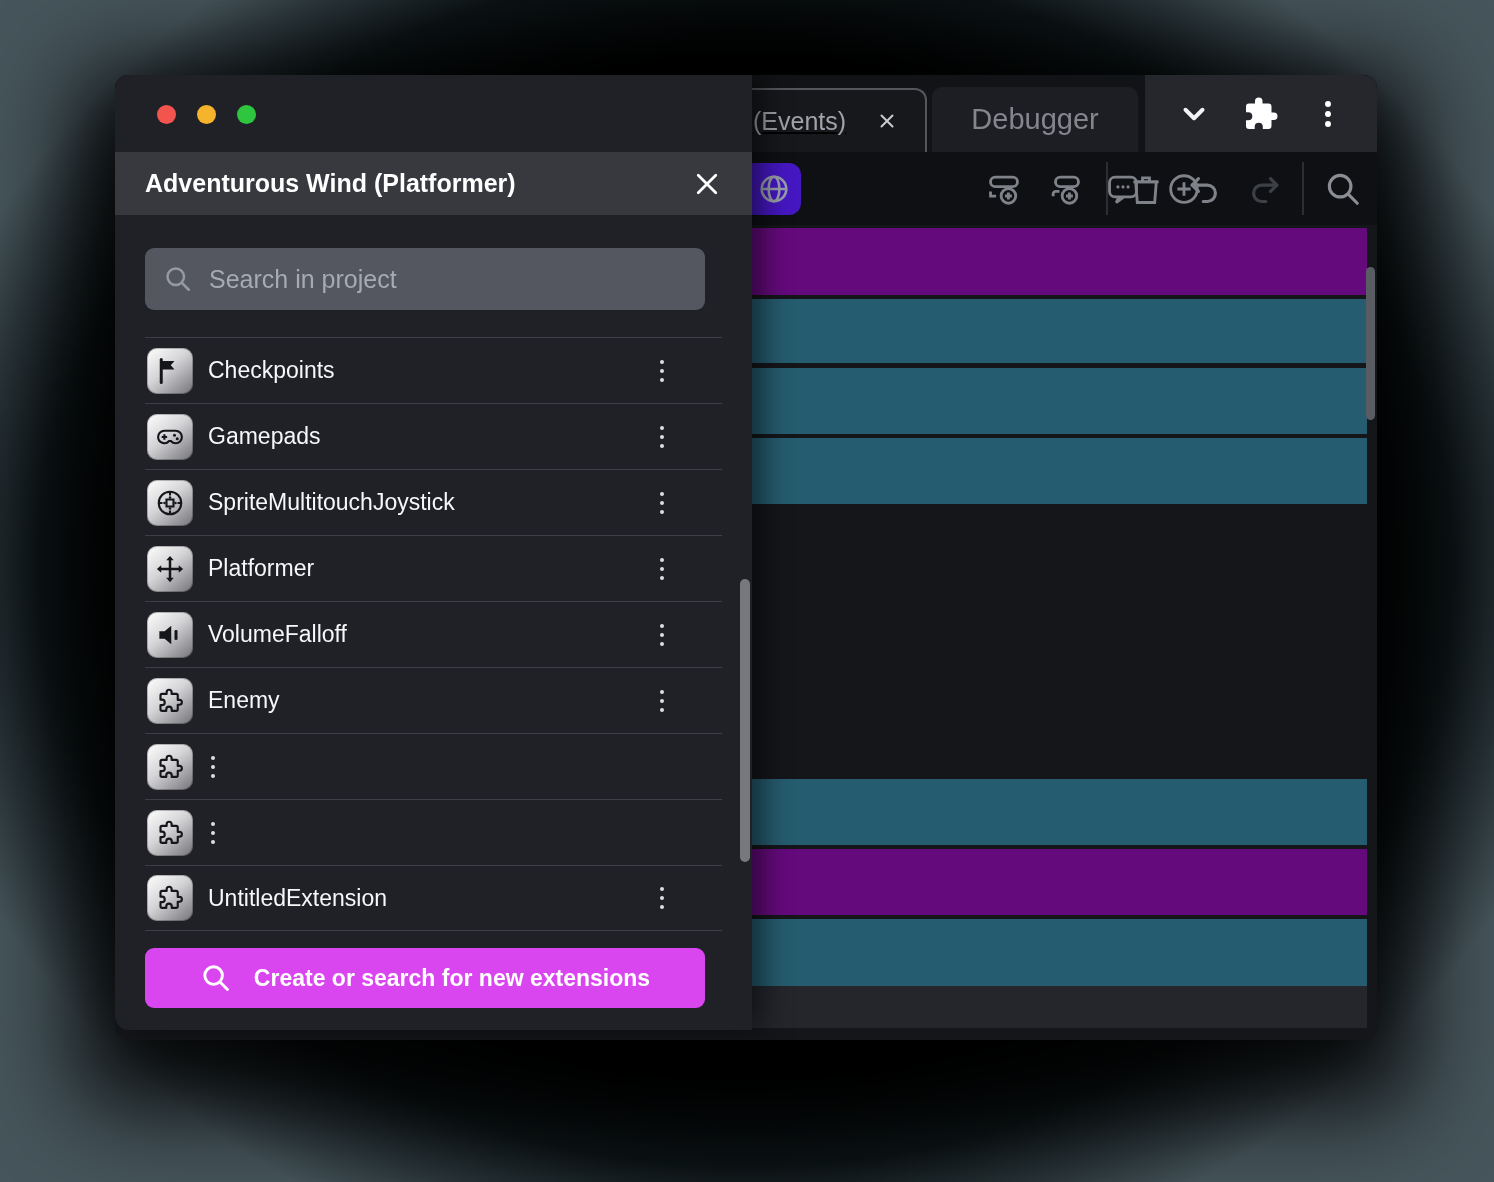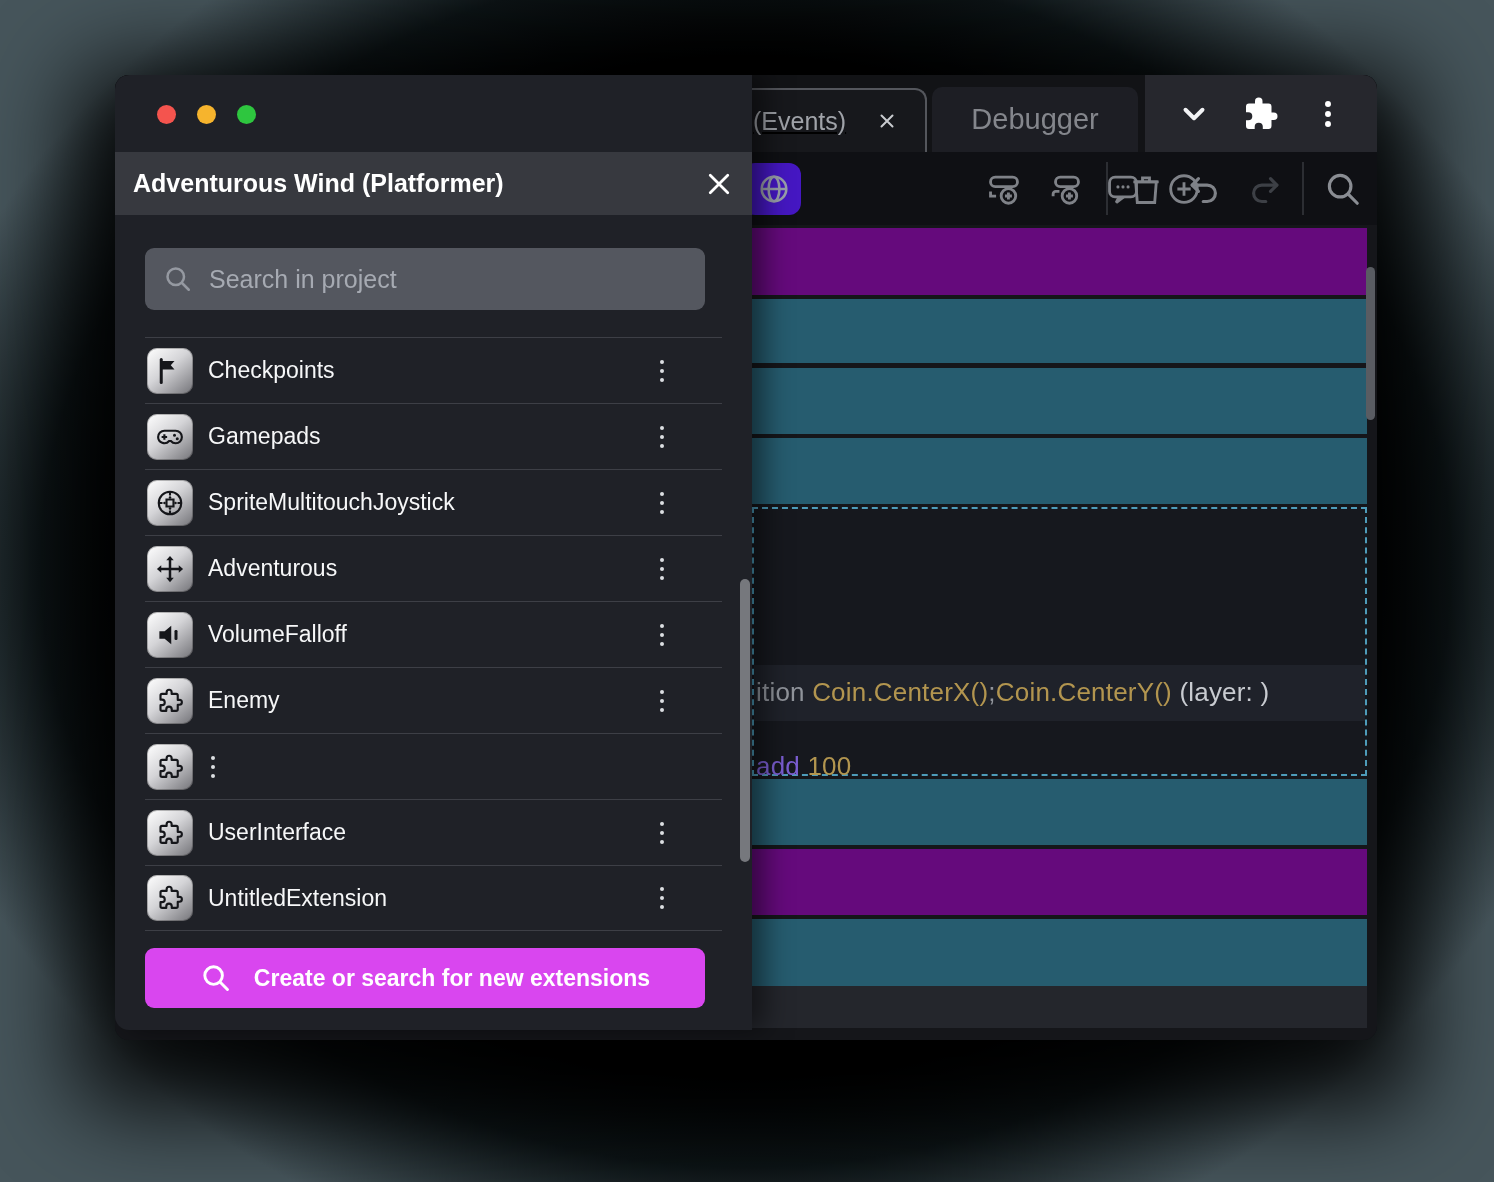--- a/index.html
+++ b/index.html
@@ -68,21 +68,21 @@
     background:#1f2127; border-radius:14px 0 0 14px;
     box-shadow:12px 0 28px rgba(0,0,0,0.5);
   }
   .titlebar { position:absolute; left:0; top:0; width:100%; height:77px; }
   .tl { position:absolute; top:30px; width:19px; height:19px; border-radius:50%; }
   .tl.red { left:42px; background:#f4544e; }
   .tl.yellow { left:82px; background:#f6b42d; }
   .tl.green { left:122px; background:#2ec63f; }
   .drawer-header {
     position:absolute; left:0; top:77px; width:100%; height:63px; background:#37393f;
-    display:flex; align-items:center; justify-content:space-between; padding:0 18px;
+    display:flex; align-items:center; justify-content:space-between; padding:0 30px;
   }
   .drawer-title { color:#ffffff; font-size:25px; font-weight:bold; }
   .drawer-close { display:flex; align-items:center; cursor:pointer; }
   .searchbox {
     position:absolute; left:30px; top:173px; width:560px; height:62px;
     background:#54575f; border-radius:9px; display:flex; align-items:center; padding:0 18px;
   }
   .searchbox input {
     flex:1; background:transparent; border:none; outline:none;
     font-family:inherit; font-size:25px; color:#e8eaee; margin-left:16px;
@@ -245,26 +245,20 @@
           </svg>
       </span>
     </div>
 
     <div class="sheet">
       <div class="erow" style="top: 3px; height: 67px; background: rgb(101, 10, 124);"></div>
       <div class="erow" style="top: 74px; height: 64px; background: rgb(38, 92, 111);"></div>
       <div class="erow" style="top: 143px; height: 66px; background: rgb(38, 92, 111);"></div>
       <div class="erow" style="top: 213px; height: 66px; background: rgb(38, 92, 111);"></div>
 
-      <div class="sel-event">
-        <div class="sel-band"></div>
-        <div class="codeline" id="line1"><span style="color: rgb(144, 148, 155);">ition </span><span style="color: rgb(178, 149, 79);">Coin.CenterX()</span><span style="color: rgb(144, 148, 155);">;</span><span style="color: rgb(178, 149, 79);">Coin.CenterY()</span><span style="color: rgb(200, 203, 208);"> (layer: )</span></div>
-        <div class="codeline" id="line2"><span style="color: rgb(123, 94, 210);">add </span><span style="color: rgb(178, 149, 79);">100</span></div>
-        <div class="codeline" id="line3"><span style="color: rgb(174, 177, 183);">p: </span><span style="color: rgb(125, 154, 87);">no</span></div>
-      </div>
 
       <div class="erow" style="top: 554px; height: 66px; background: rgb(38, 92, 111);"></div>
       <div class="erow" style="top: 624px; height: 66px; background: rgb(101, 10, 124);"></div>
       <div class="erow" style="top: 694px; height: 67px; background: rgb(38, 92, 111);"></div>
       <div class="efoot"></div>
       <div class="vscroll"></div>
     </div>
 
     <div class="drawer">
       <div class="titlebar">
@@ -362,21 +356,21 @@
                   <path d="M12 4.5v15M4.5 12h15"></path>
                 </g>
                 <g fill="#15161a">
                   <path d="M12 1.5l3 3.5H9z"></path>
                   <path d="M12 22.5l3-3.5H9z"></path>
                   <path d="M1.5 12l3.5-3v6z"></path>
                   <path d="M22.5 12l-3.5-3v6z"></path>
                 </g>
               </svg>
             </span>
-    <span class="ext-label">Adventurous</span>
+    <span class="ext-label">Platformer</span>
     <span class="kebab">
               <i></i>
               <i></i>
               <i></i>
             </span>
   </div>
 
   <div class="ext-row">
     <span class="ext-tile">
               <svg width="30" height="30" viewBox="0 0 24 24">
@@ -418,21 +412,20 @@
               <i></i>
             </span>
   </div>
 
   <div class="ext-row">
     <span class="ext-tile">
               <svg width="30" height="30" viewBox="0 0 24 24">
                 <path fill="none" stroke="#15161a" stroke-width="1.7" stroke-linejoin="round" d="M19.5 11.2h-1.3V7.6a1.3 1.3 0 0 0-1.3-1.3h-3.6V5a2 2 0 0 0-4 0v1.3H5.7a1.3 1.3 0 0 0-1.3 1.3v3.3h1.2a2.2 2.2 0 0 1 0 4.4H4.4v3.3a1.3 1.3 0 0 0 1.3 1.3h3.3v-1.2a2.2 2.2 0 0 1 4.4 0v1.2h3.5a1.3 1.3 0 0 0 1.3-1.3v-3.6h1.3a2 2 0 0 0 0-4z"></path>
               </svg>
             </span>
-    <span class="ext-label">UserInterface</span>
     <span class="kebab">
               <i></i>
               <i></i>
               <i></i>
             </span>
   </div>
 
   <div class="ext-row">
     <span class="ext-tile">
               <svg width="30" height="30" viewBox="0 0 24 24">

